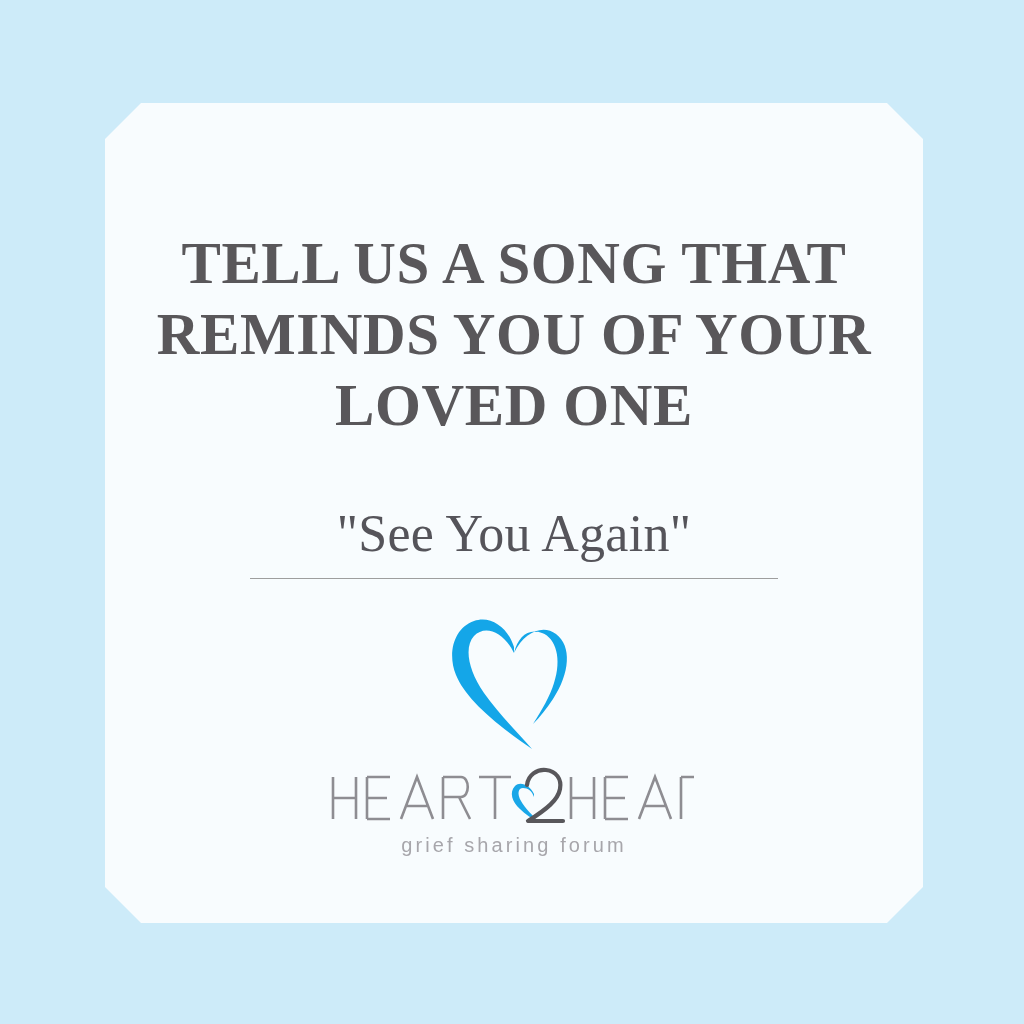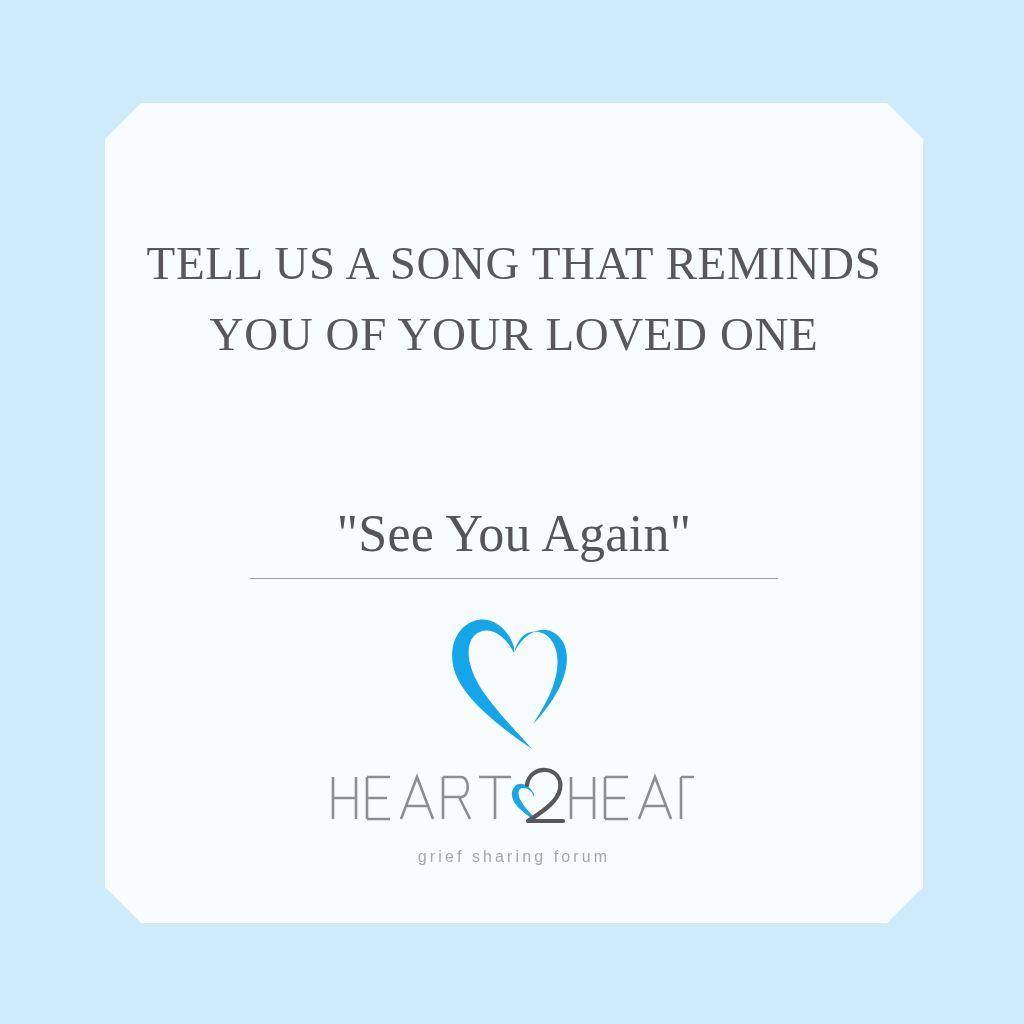--- a/index.html
+++ b/index.html
@@ -54,22 +54,22 @@
 
   
   .headline {
     position: absolute;
     left: 0;
     top: 125px;
     width: 818px;
     text-align: center;
     color: #59575a;
     font-family: "Liberation Serif", "DejaVu Serif", serif;
-    font-size: 47px;
-    font-weight: 400;
+    font-size: 59px;
+    font-weight: 700;
     line-height: 71px;
     letter-spacing: 0.6px;
     white-space: pre-line;
   }
 
   
   .answer-block {
     position: absolute;
     left: 0;
     top: 400px;
@@ -112,24 +112,24 @@
   }
 
   .logo-wordmark {
     display: block;
     width: 370px;
     height: 62px;
     margin-top: 8px;
   }
 
   .logo-tagline {
-    margin-top: 23px;
+    margin-top: 9px;
     color: #a7a6ab;
     font-family: "Liberation Sans", "DejaVu Sans", sans-serif;
-    font-size: 16px;
+    font-size: 20px;
     font-weight: 400;
     letter-spacing: 3.1px;
     white-space: nowrap;
   }
 </style>
 </head>
 <body>
 
 <div class="canvas">
 

